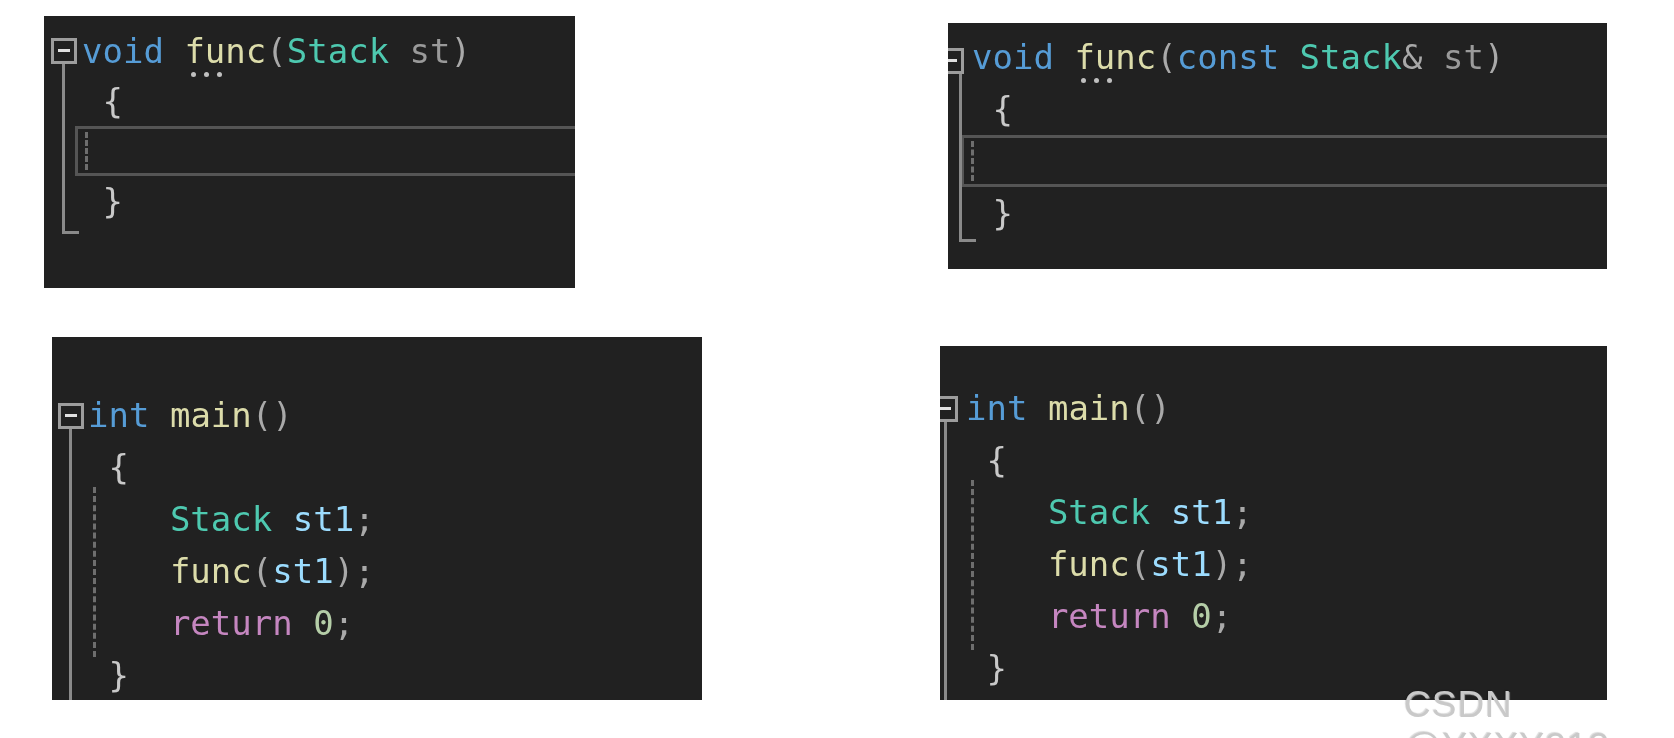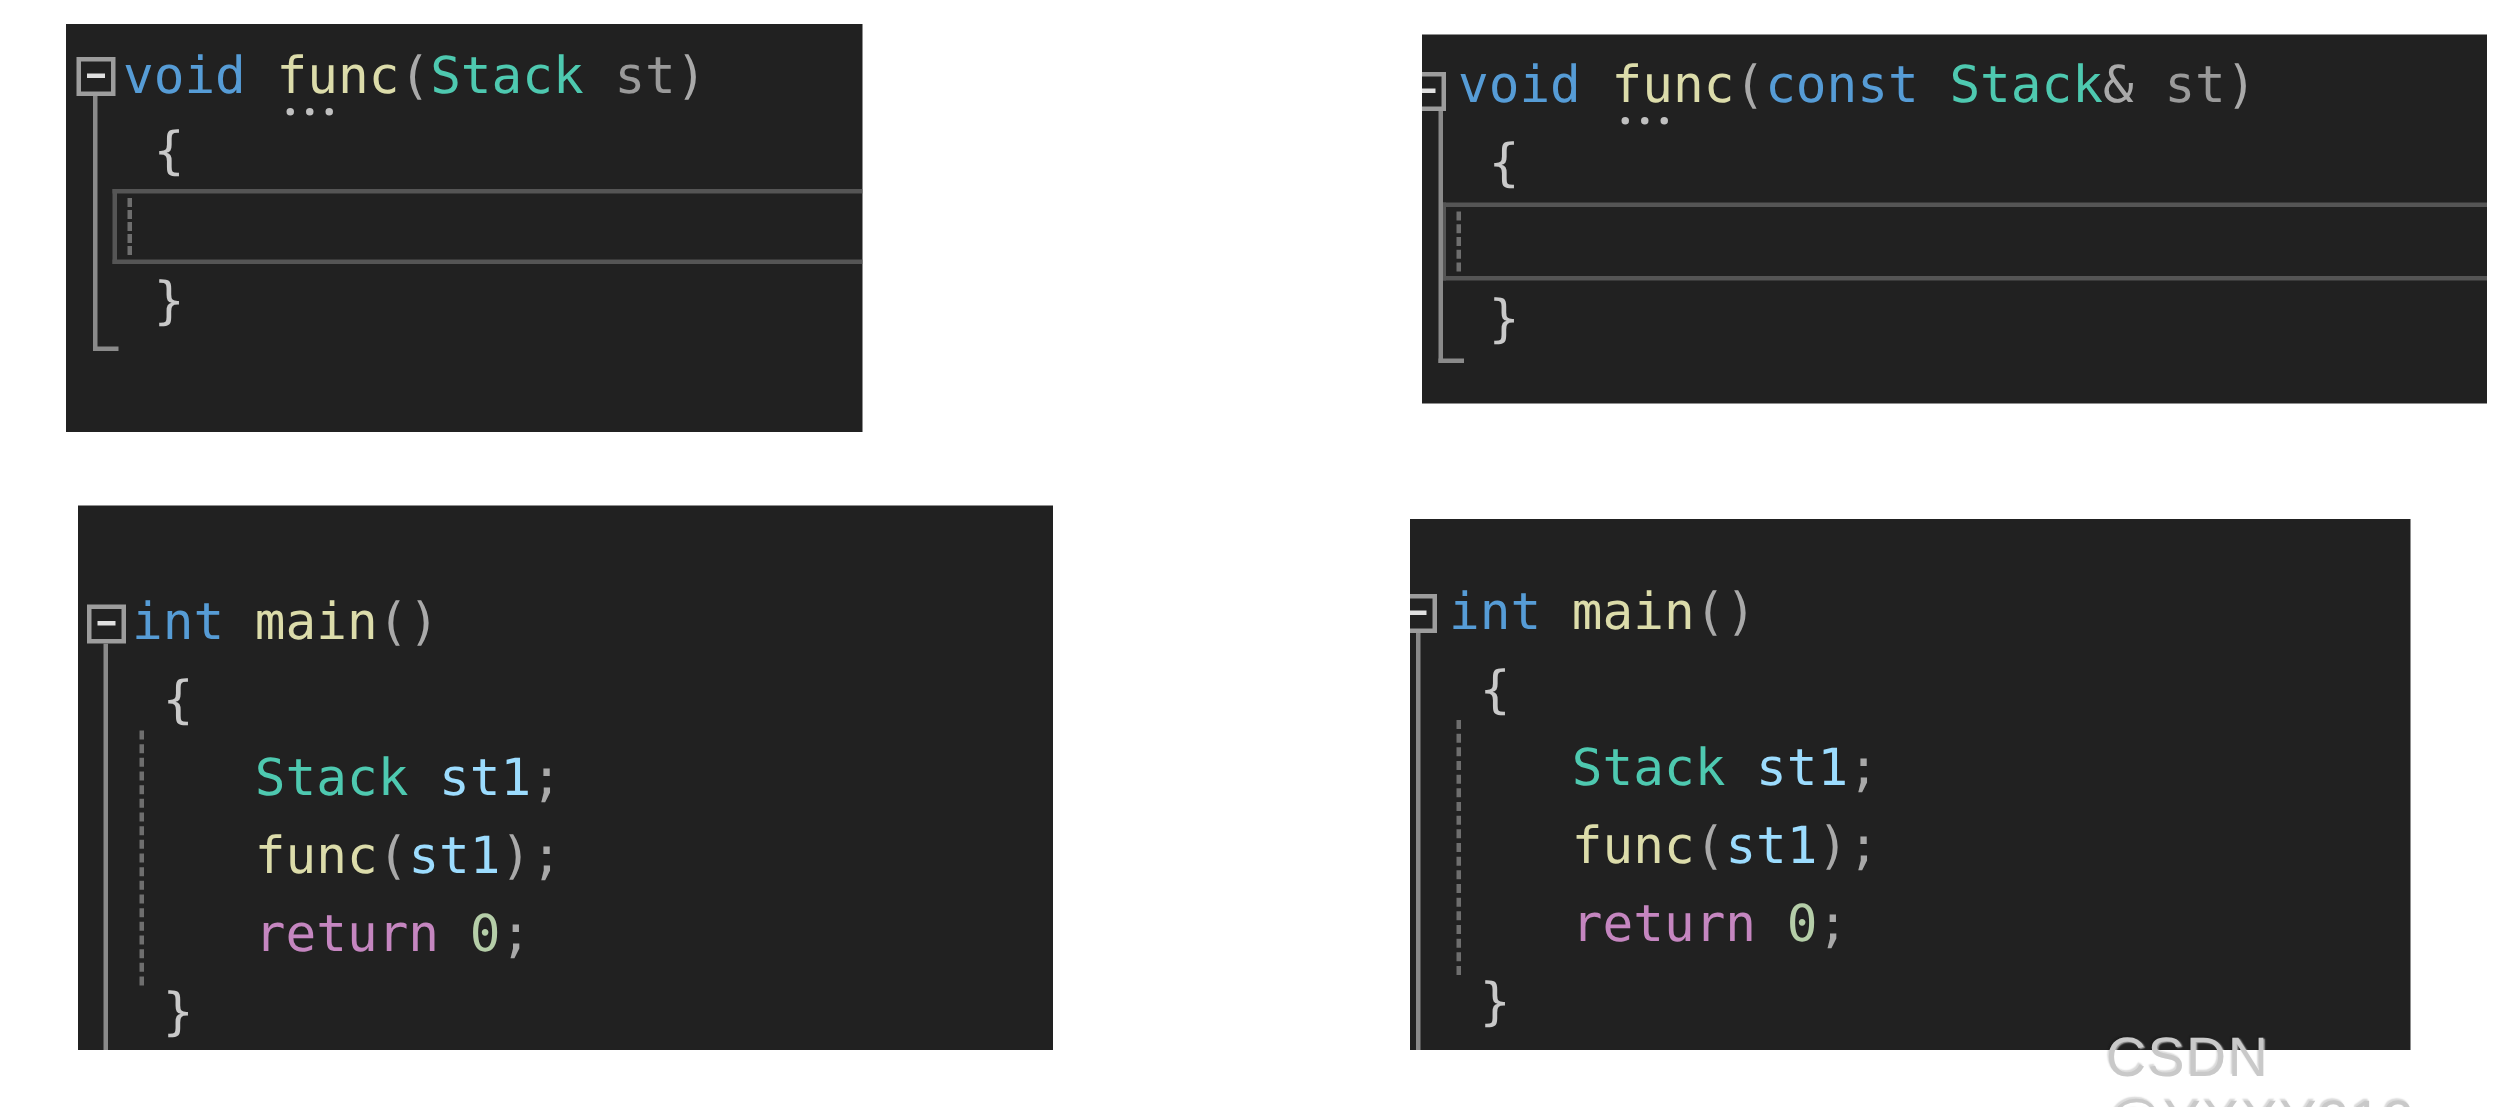--- a/index.html
+++ b/index.html
@@ -8,21 +8,21 @@
     background:#ffffff;
     font-family:"DejaVu Sans Mono", monospace;
   }
   .panel{
     position:absolute;
     background:var(--panel_background,#212121);
     overflow:hidden;
   }
   
   .p1{left:44px;  top:16px;  width:531px; height:272px; --lh:50px; --pad-top:10px; --code-pad:38px; --hl-left:31px;}
-  .p2{left:948px; top:23px;  width:710px; height:246px; --lh:52px; --pad-top:8px;  --code-pad:24px; --hl-left:13px;}
+  .p2{left:948px; top:23px;  width:659px; height:246px; --lh:52px; --pad-top:8px;  --code-pad:24px; --hl-left:13px;}
   .p3{left:52px;  top:337px; width:650px; height:363px; --lh:52px; --pad-top:52px; --code-pad:36px;}
   .p4{left:940px; top:346px; width:667px; height:354px; --lh:52px; --pad-top:36px; --code-pad:26px;}
 
   .code-lines{position:relative;padding-top:var(--pad-top);z-index:1;}
   .line{
     height:var(--lh);line-height:var(--lh);
     white-space:pre;font-size:34px;
     padding-left:var(--code-pad);
   }
   .line.hl{

